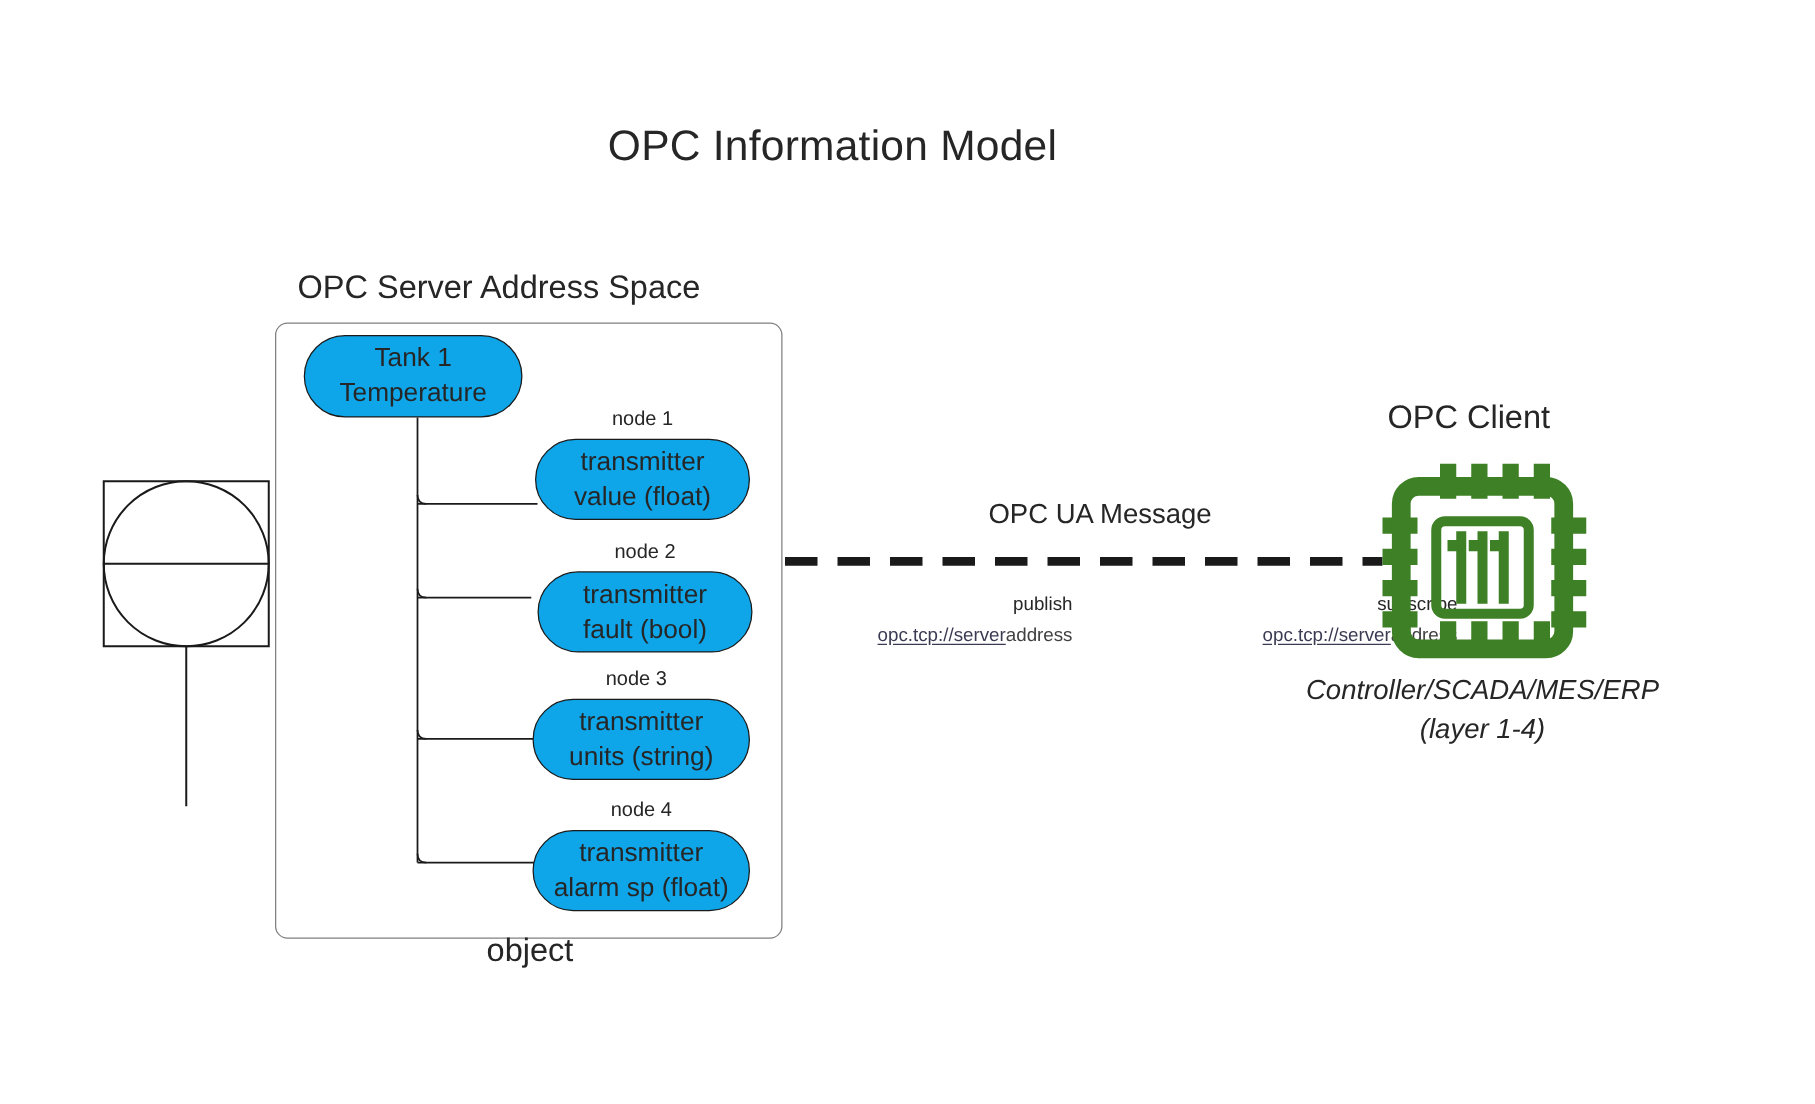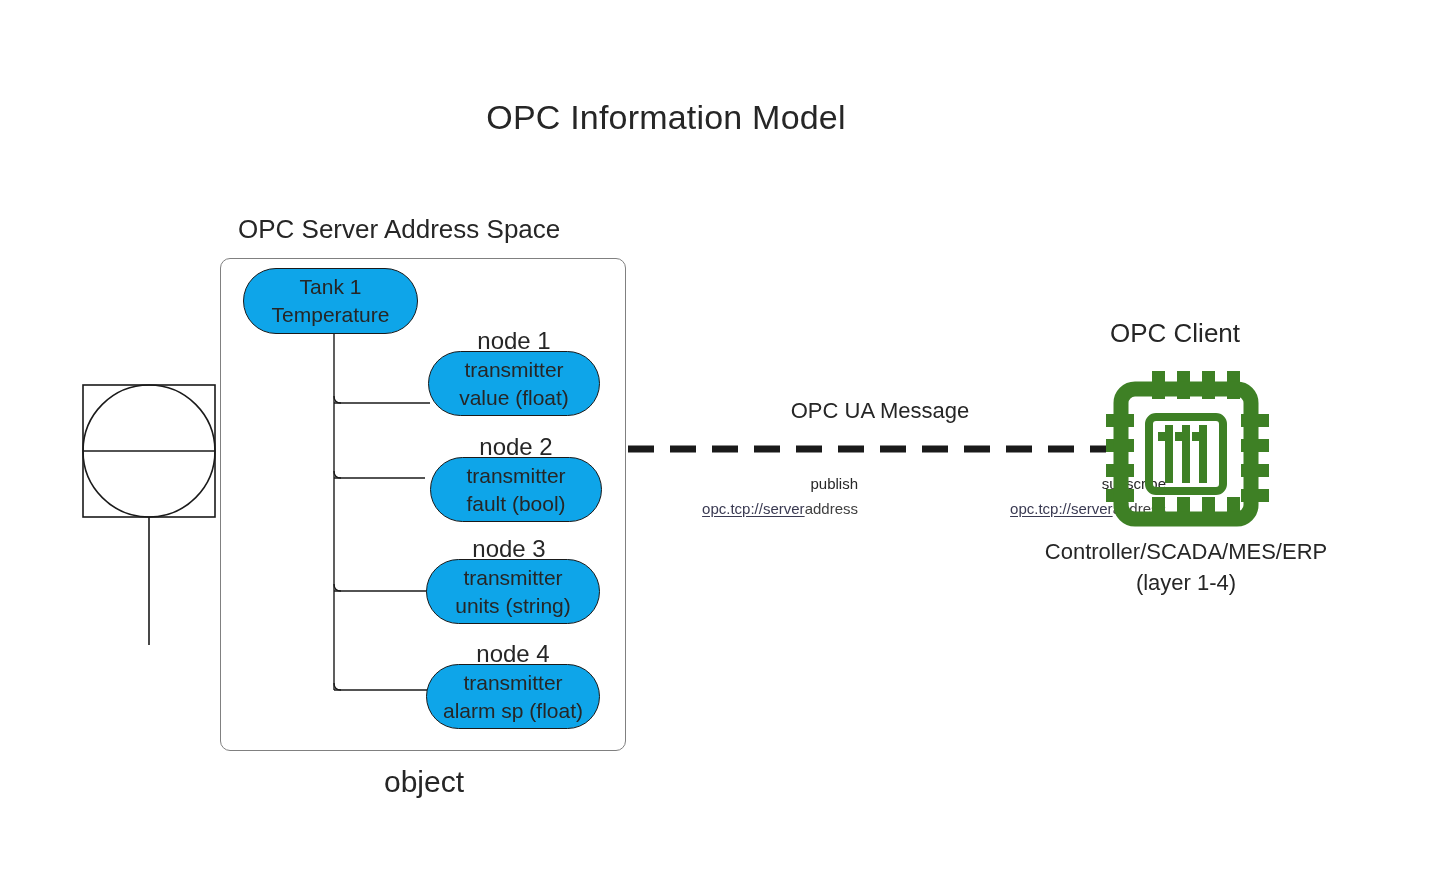--- a/index.html
+++ b/index.html
@@ -37,27 +37,27 @@
 
   
   .caption {
     font-size: 26px;
     color: #262626;
     white-space: nowrap;
   }
   #server-caption { left: 238px; top: 214px; }
   #client-caption { left: 1110px; top: 318px; }
   #object-caption {
-    left: 220px; top: 765px; width: 408px;
-    text-align: center; font-size: 30px; color: #262626;
+    left: 220px; top: 745px; width: 408px;
+    text-align: center; font-size: 26px; color: #262626;
   }
   #client-sub {
     left: 986px; top: 536px; width: 400px;
     text-align: center;
-    font-size: 22px; line-height: 31px; color: #262626;
+    font-size: 22px; line-height: 31px; color: #262626; font-style: italic;
   }
 
   
   #server-box {
     left: 220px; top: 258px;
     width: 406px; height: 493px;
     border: 1.6px solid #808080;
     border-radius: 10px;
     background: transparent;
     box-sizing: border-box;
@@ -83,21 +83,21 @@
   .bubble .l1, .bubble .l2 { display: block; }
 
   #bubble-tank  { left: 243px; top: 268px; width: 175px; height: 66px; }
   #bubble-node1 { left: 428px; top: 351px; width: 172px; height: 65px; }
   #bubble-node2 { left: 430px; top: 457px; width: 172px; height: 65px; }
   #bubble-node3 { left: 426px; top: 559px; width: 174px; height: 65px; }
   #bubble-node4 { left: 426px; top: 664px; width: 174px; height: 65px; }
 
   
   .node-label {
-    font-size: 24px;
+    font-size: 16px;
     color: #262626;
     text-align: center;
     white-space: nowrap;
     z-index: 2;
   }
   #label-node1 { left: 428px; top: 327px; width: 172px; }
   #label-node2 { left: 430px; top: 433px; width: 172px; }
   #label-node3 { left: 422px; top: 535px; width: 174px; }
   #label-node4 { left: 426px; top: 640px; width: 174px; }
 

